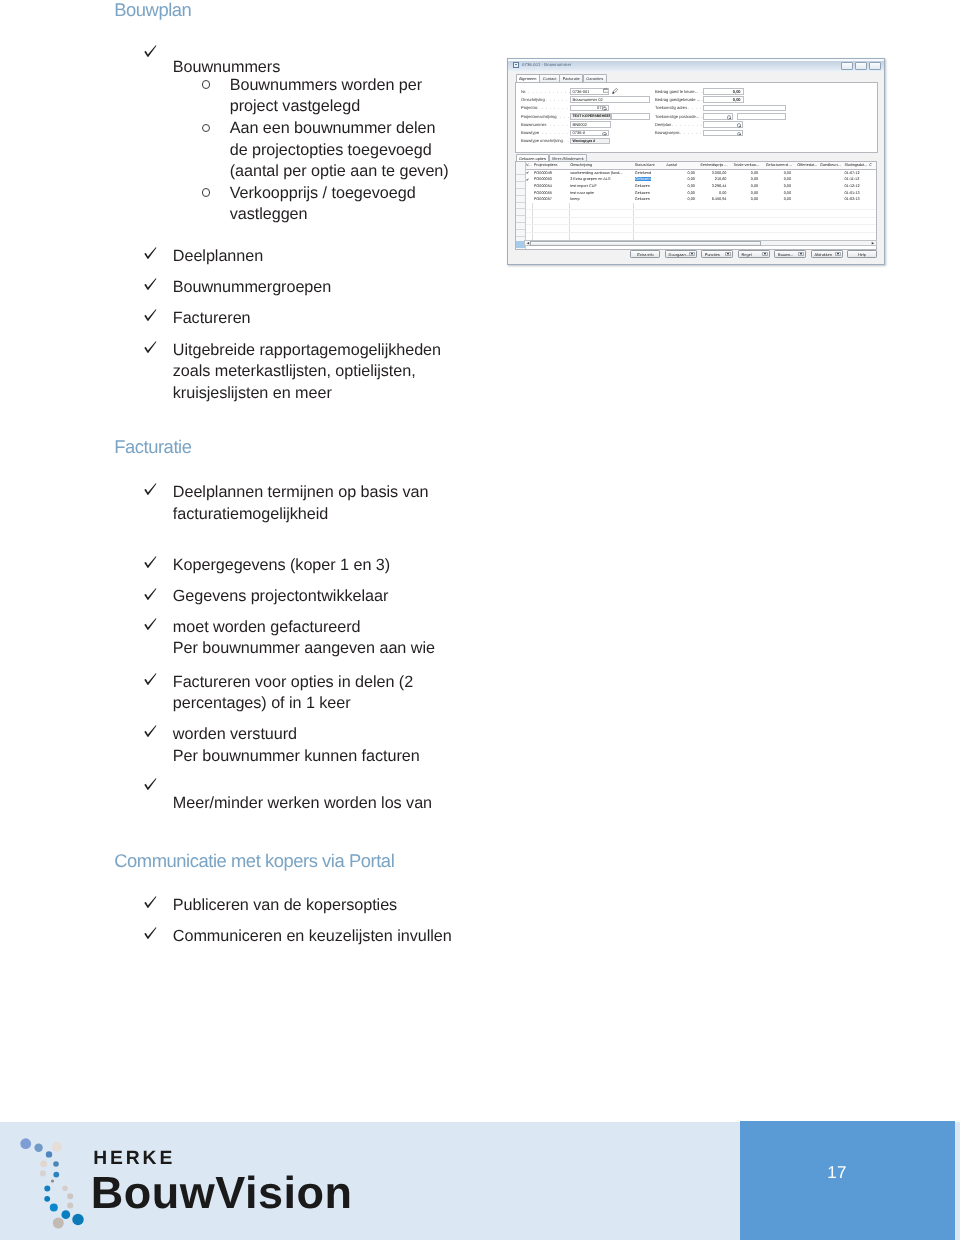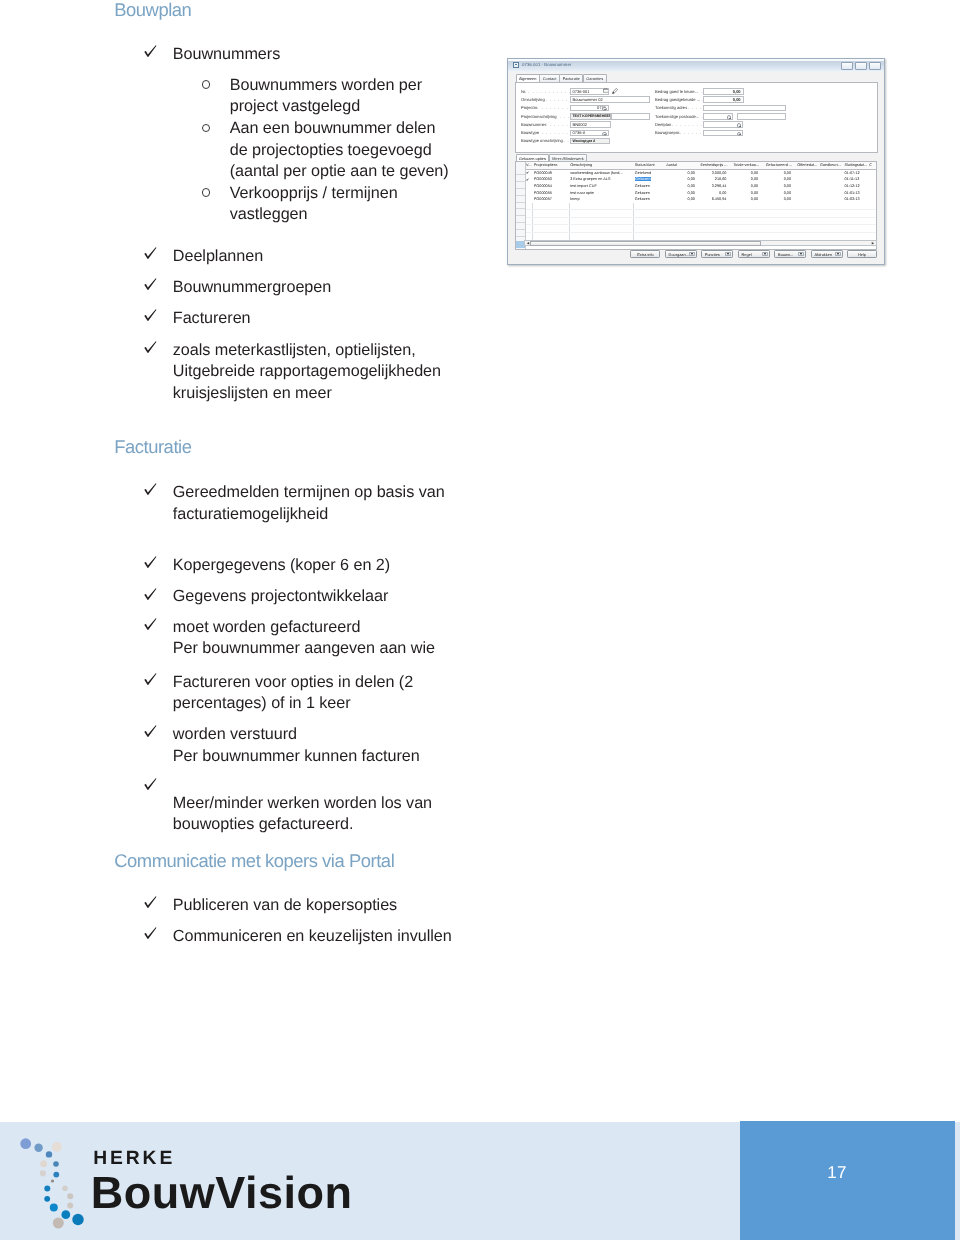--- a/index.html
+++ b/index.html
@@ -111,21 +111,21 @@
 <body>
 
 <div class="page">
 
   <div id="content">
       <div class="sec-head" style="left:114.2px;top:-1.1999999999999993px">Bouwplan</div>
       <div class="item" style="left:144.5px;top:43.8px">
         <svg class="tick" viewBox="0 0 28 32">
           <path d="M0.8 13.6 C1.6 11.4 3.3 11.0 4.4 12.9 L7.6 18.6 L23.2 0.6 L24.6 1.7 L8.6 23.0 C8.0 23.8 7.0 23.8 6.5 22.9 Z" fill="#231f20"></path>
         </svg>
-        <div class="txt" style="left:28.30000000000001px;top:0px">
+        <div class="txt" style="left:28.30000000000001px;top:13px">
           <div>Bouwnummers</div>
         </div>
       </div>
       <div class="item sub" style="left:201.8px;top:74.9px">
         <span class="ring" style="left:0.3px;top:5.5px"></span>
         <div class="txt" style="left:27.899999999999977px;top:0px">
           <div>Bouwnummers worden per</div>
           <div>project vastgelegd</div>
         </div>
       </div>
@@ -133,21 +133,21 @@
         <span class="ring" style="left:0.3px;top:5.5px"></span>
         <div class="txt" style="left:27.899999999999977px;top:0px">
           <div>Aan een bouwnummer delen</div>
           <div>de projectopties toegevoegd</div>
           <div>(aantal per optie aan te geven)</div>
         </div>
       </div>
       <div class="item sub" style="left:201.8px;top:182.9px">
         <span class="ring" style="left:0.3px;top:5.5px"></span>
         <div class="txt" style="left:27.899999999999977px;top:0px">
-          <div>Verkoopprijs / termijnen</div>
+          <div>Verkoopprijs / toegevoegd</div>
           <div>vastleggen</div>
         </div>
       </div>
       <div class="item" style="left:144.5px;top:246.1px">
         <svg class="tick" viewBox="0 0 28 32">
           <path d="M0.8 13.6 C1.6 11.4 3.3 11.0 4.4 12.9 L7.6 18.6 L23.2 0.6 L24.6 1.7 L8.6 23.0 C8.0 23.8 7.0 23.8 6.5 22.9 Z" fill="#231f20"></path>
         </svg>
         <div class="txt" style="left:28.30000000000001px;top:0px">
           <div>Deelplannen</div>
         </div>
@@ -166,41 +166,41 @@
         </svg>
         <div class="txt" style="left:28.30000000000001px;top:0px">
           <div>Factureren</div>
         </div>
       </div>
       <div class="item" style="left:144.5px;top:339.9px">
         <svg class="tick" viewBox="0 0 28 32">
           <path d="M0.8 13.6 C1.6 11.4 3.3 11.0 4.4 12.9 L7.6 18.6 L23.2 0.6 L24.6 1.7 L8.6 23.0 C8.0 23.8 7.0 23.8 6.5 22.9 Z" fill="#231f20"></path>
         </svg>
         <div class="txt" style="left:28.30000000000001px;top:0px">
+          <div>Uitgebreide rapportagemogelijkheden</div>
           <div>zoals meterkastlijsten, optielijsten,</div>
-          <div>Uitgebreide rapportagemogelijkheden</div>
           <div>kruisjeslijsten en meer</div>
         </div>
       </div>
       <div class="sec-head" style="left:114.2px;top:436.3px">Facturatie</div>
       <div class="item" style="left:144.5px;top:482.09999999999997px">
         <svg class="tick" viewBox="0 0 28 32">
           <path d="M0.8 13.6 C1.6 11.4 3.3 11.0 4.4 12.9 L7.6 18.6 L23.2 0.6 L24.6 1.7 L8.6 23.0 C8.0 23.8 7.0 23.8 6.5 22.9 Z" fill="#231f20"></path>
         </svg>
         <div class="txt" style="left:28.30000000000001px;top:0px">
-          <div>Gereedmelden termijnen op basis van</div>
+          <div>Deelplannen termijnen op basis van</div>
           <div>facturatiemogelijkheid</div>
         </div>
       </div>
       <div class="item" style="left:144.5px;top:554.8px">
         <svg class="tick" viewBox="0 0 28 32">
           <path d="M0.8 13.6 C1.6 11.4 3.3 11.0 4.4 12.9 L7.6 18.6 L23.2 0.6 L24.6 1.7 L8.6 23.0 C8.0 23.8 7.0 23.8 6.5 22.9 Z" fill="#231f20"></path>
         </svg>
         <div class="txt" style="left:28.30000000000001px;top:0px">
-          <div>Kopergegevens (koper 6 en 2)</div>
+          <div>Kopergegevens (koper 1 en 3)</div>
         </div>
       </div>
       <div class="item" style="left:144.5px;top:586.4px">
         <svg class="tick" viewBox="0 0 28 32">
           <path d="M0.8 13.6 C1.6 11.4 3.3 11.0 4.4 12.9 L7.6 18.6 L23.2 0.6 L24.6 1.7 L8.6 23.0 C8.0 23.8 7.0 23.8 6.5 22.9 Z" fill="#231f20"></path>
         </svg>
         <div class="txt" style="left:28.30000000000001px;top:0px">
           <div>Gegevens projectontwikkelaar</div>
         </div>
       </div>
@@ -230,21 +230,20 @@
           <div>worden verstuurd</div>
           <div>Per bouwnummer kunnen facturen</div>
         </div>
       </div>
       <div class="item" style="left:144.5px;top:776.8px">
         <svg class="tick" viewBox="0 0 28 32">
           <path d="M0.8 13.6 C1.6 11.4 3.3 11.0 4.4 12.9 L7.6 18.6 L23.2 0.6 L24.6 1.7 L8.6 23.0 C8.0 23.8 7.0 23.8 6.5 22.9 Z" fill="#231f20"></path>
         </svg>
         <div class="txt" style="left:28.30000000000001px;top:16px">
           <div>Meer/minder werken worden los van</div>
-          <div>bouwopties gefactureerd.</div>
         </div>
       </div>
       <div class="sec-head" style="left:114.2px;top:849.6999999999999px">Communicatie met kopers via Portal</div>
       <div class="item" style="left:144.5px;top:894.8px">
         <svg class="tick" viewBox="0 0 28 32">
           <path d="M0.8 13.6 C1.6 11.4 3.3 11.0 4.4 12.9 L7.6 18.6 L23.2 0.6 L24.6 1.7 L8.6 23.0 C8.0 23.8 7.0 23.8 6.5 22.9 Z" fill="#231f20"></path>
         </svg>
         <div class="txt" style="left:28.30000000000001px;top:0px">
           <div>Publiceren van de kopersopties</div>
         </div>

